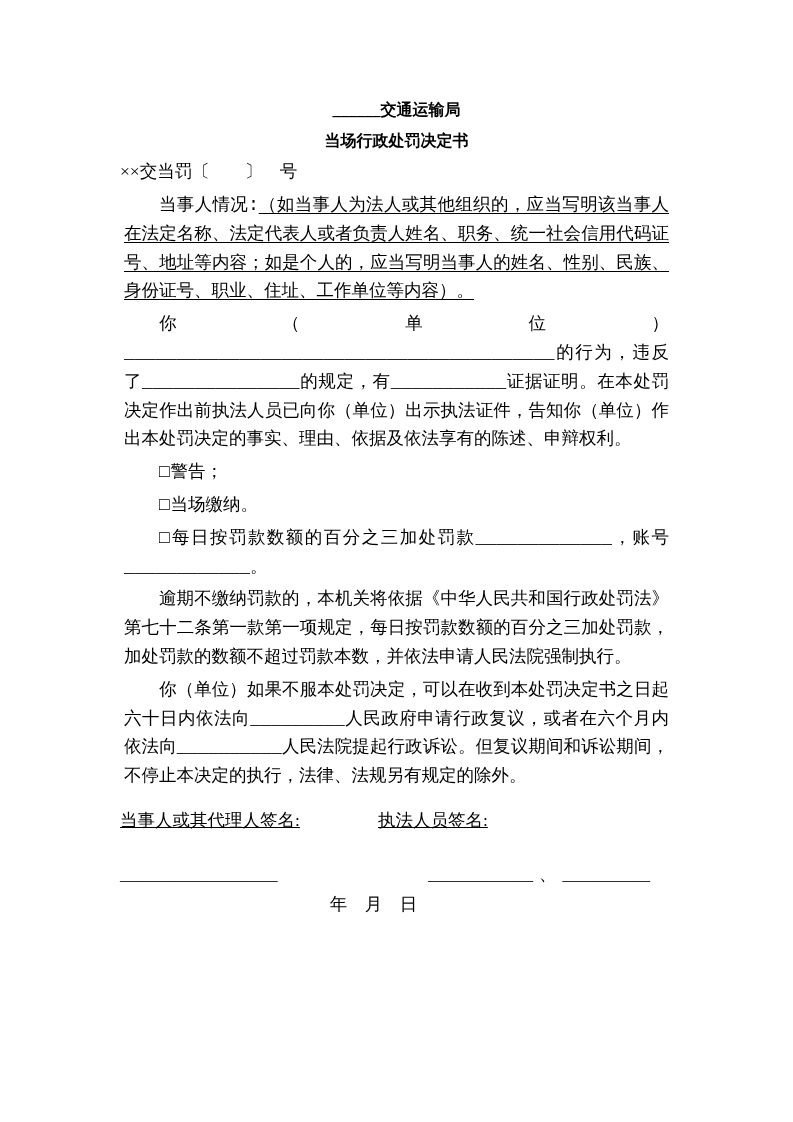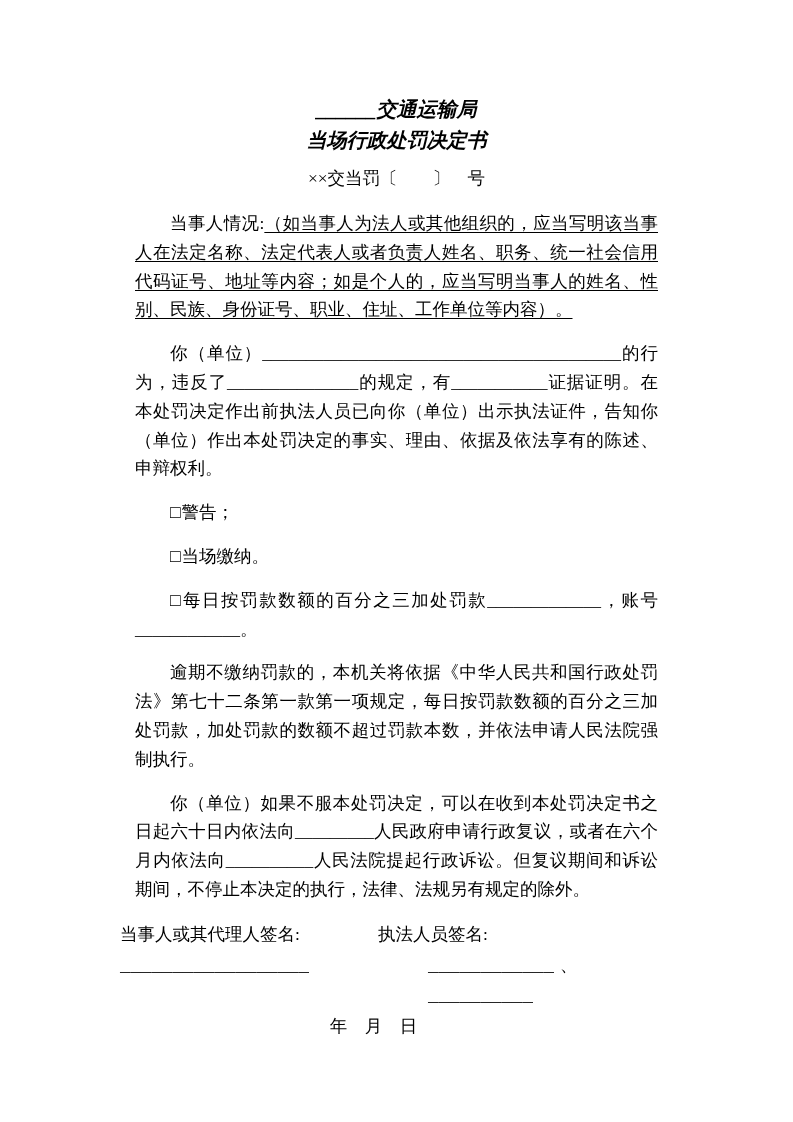--- a/index.html
+++ b/index.html
@@ -17,61 +17,61 @@
     font-family: "Liberation Serif", "DejaVu Serif", serif;
     font-size: 17.5px;
     line-height: 28.8px;
     box-sizing: border-box;
     padding: 94px 120px 0 120px;
     overflow: hidden;
   }
   .title-block {
     text-align: center;
     font-weight: bold;
-    font-size: 20px;
+    font-size: 16px;
     line-height: 31px;
-    font-style: italic;
   }
   .doc-no {
-    text-align: center;
+    text-align: left;
     line-height: 31px;
-    margin: 7px;
+    margin: 0;
   }
   p.para {
-    margin: 15px;
+    margin: 4px;
     text-indent: 2em;
     text-align: justify;
+    font-family: Liberation Mono, monospace;
   }
   .ul {
     text-decoration: underline;
     text-underline-offset: 3px;
   }
   .blank {
     white-space: nowrap;
     letter-spacing: 0;
   }
   .checkbox {
     margin-right: 1px;
   }
   .sig-block {
     margin-top: 14px;
   }
   .sig-row {
     display: flex;
     line-height: 30px;
+    text-decoration: underline;
   }
   .sig-row .col-left {
     width: 258px;
     flex: none;
   }
   .sig-blank-row {
     display: flex;
     line-height: 30px;
-    margin-top: 2px;
-    font-family: Liberation Mono, monospace;
+    margin-top: 24px;
   }
   .sig-blank-row .col-left {
     width: 308px;
     flex: none;
   }
   .sep {
     margin: 0 6px;
   }
   .agency-line {
     text-align: right;

